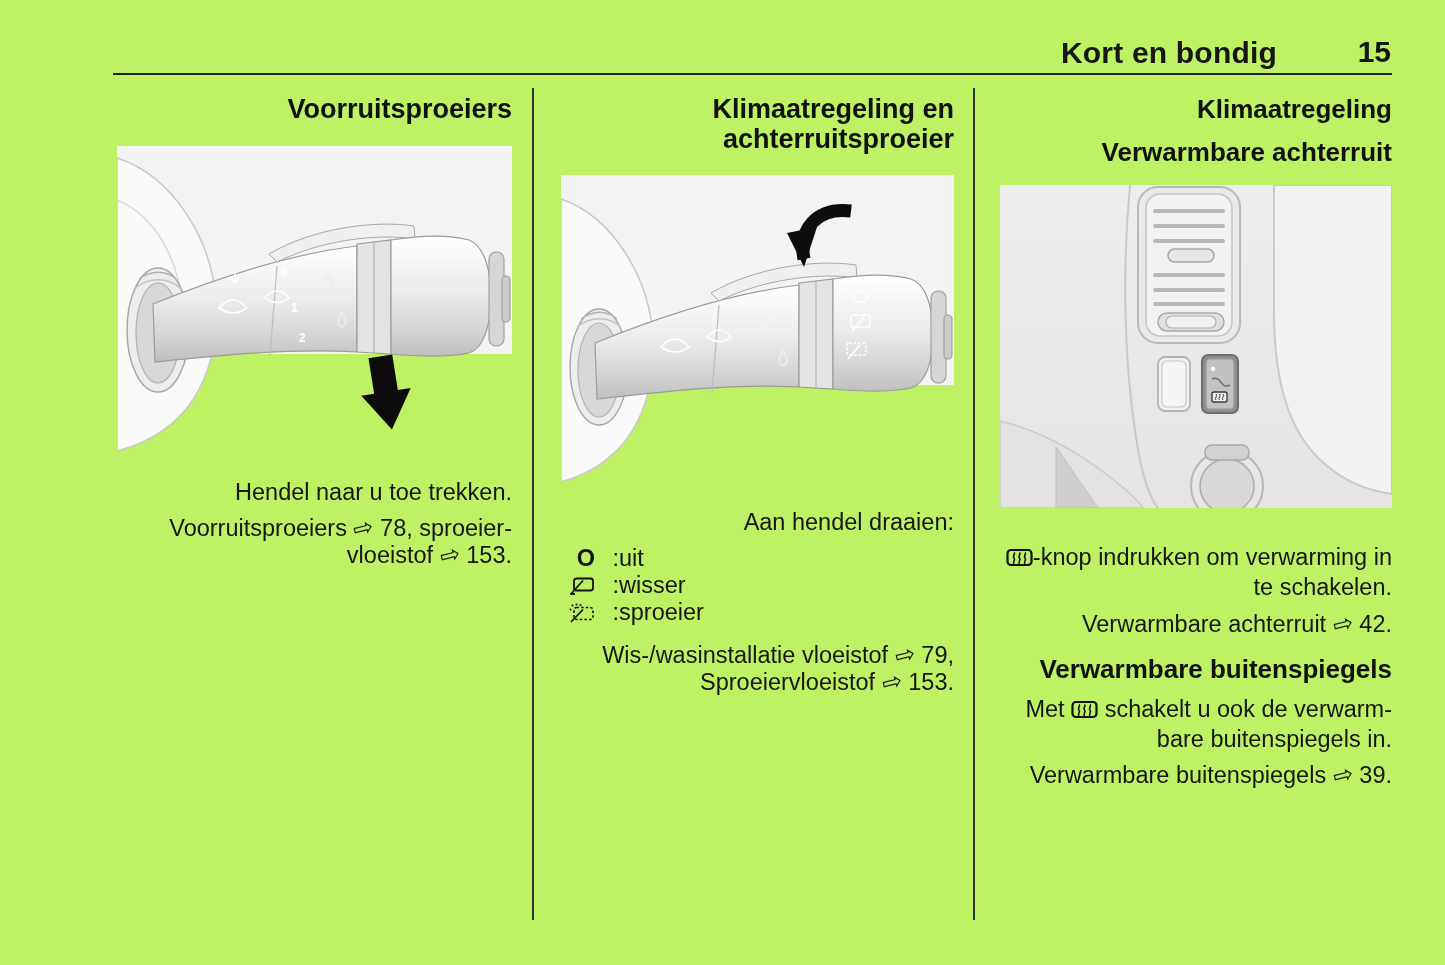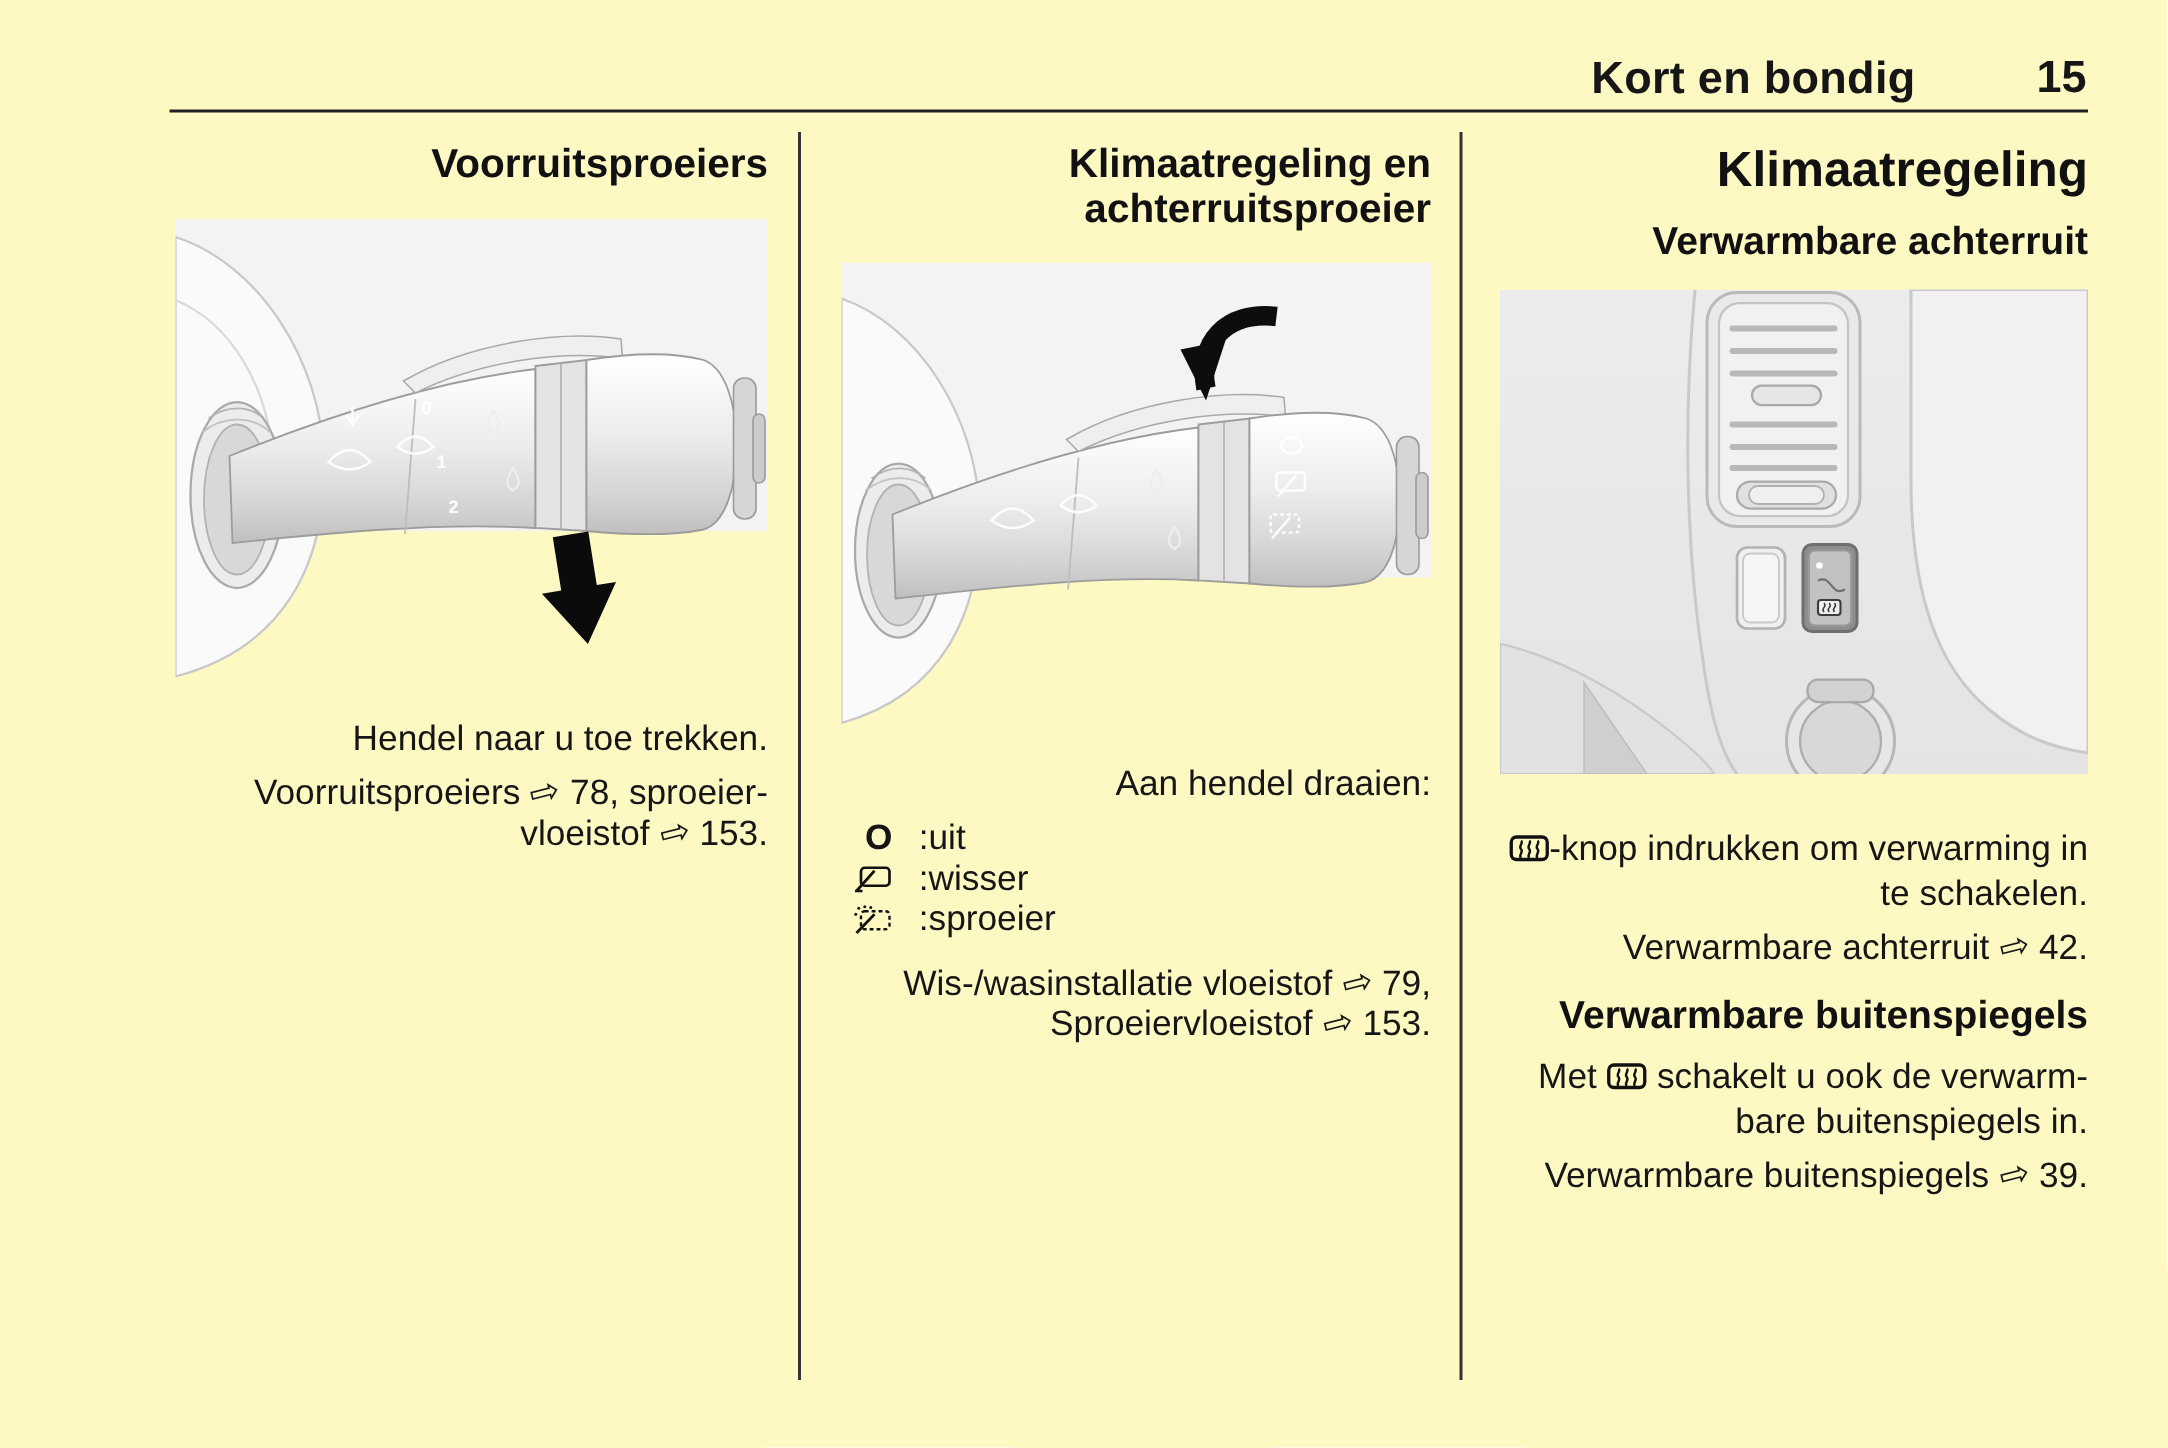--- a/index.html
+++ b/index.html
@@ -1,34 +1,34 @@
 <!DOCTYPE html>
 <html><head>
 <meta charset="utf-8">
 <style>
   html,body{margin:0;padding:0;background:#ffffff;}
   .page{
-    position:relative;width:1445px;height:965px;background:#fef9c3;overflow:hidden;
+    position:relative;width:1445px;height:965px;background:#bef264;overflow:hidden;
     font-family:"Liberation Sans","DejaVu Sans",sans-serif;color:#161616;
   }
   
   .hdr-title{position:absolute;top:36px;right:168px;font-size:30px;font-weight:bold;letter-spacing:.2px;}
   .hdr-page{position:absolute;top:35px;right:54px;font-size:30px;font-weight:bold;}
   .hdr-rule{position:absolute;top:73px;left:113px;width:1279px;height:2px;background:#222;}
   
   .vdiv{position:absolute;top:88px;width:2px;height:832px;background:#333;}
   .vdiv1{left:532px}
   .vdiv2{left:973px}
   
   .col{position:absolute;top:95px;width:397px;text-align:right;}
   .col1{left:115px}
   .col2{left:557px}
   .col3{left:998px;width:394px}
   h1,h2,h3{margin:0;font-weight:bold;color:#111;}
-  h1{font-size:33px;line-height:1.08;margin-bottom:15px;}
+  h1{font-size:26px;line-height:1.08;margin-bottom:15px;}
   h2{font-size:27px;line-height:1.1;margin-bottom:21px;}
   h3{font-size:26px;line-height:1.08;}
   figure{margin:0;line-height:0;}
   p{font-size:23.5px;line-height:1.16;margin:0;}
   .nowrap{white-space:nowrap;}.mt9{margin-top:9px}.mt16{margin-top:16px}
   .mt17{margin-top:17px}.mt20{margin-top:36px}.mt24{margin-top:24px}.mt25{margin-top:25px}
   .mb13{margin-bottom:13px}.mb19{margin-bottom:19px}
   .arr{display:inline-block;transform:rotate(-14deg);font-family:"DejaVu Sans",sans-serif;font-size:24px;line-height:1;}
   
   .poslist{margin-top:8px;}

